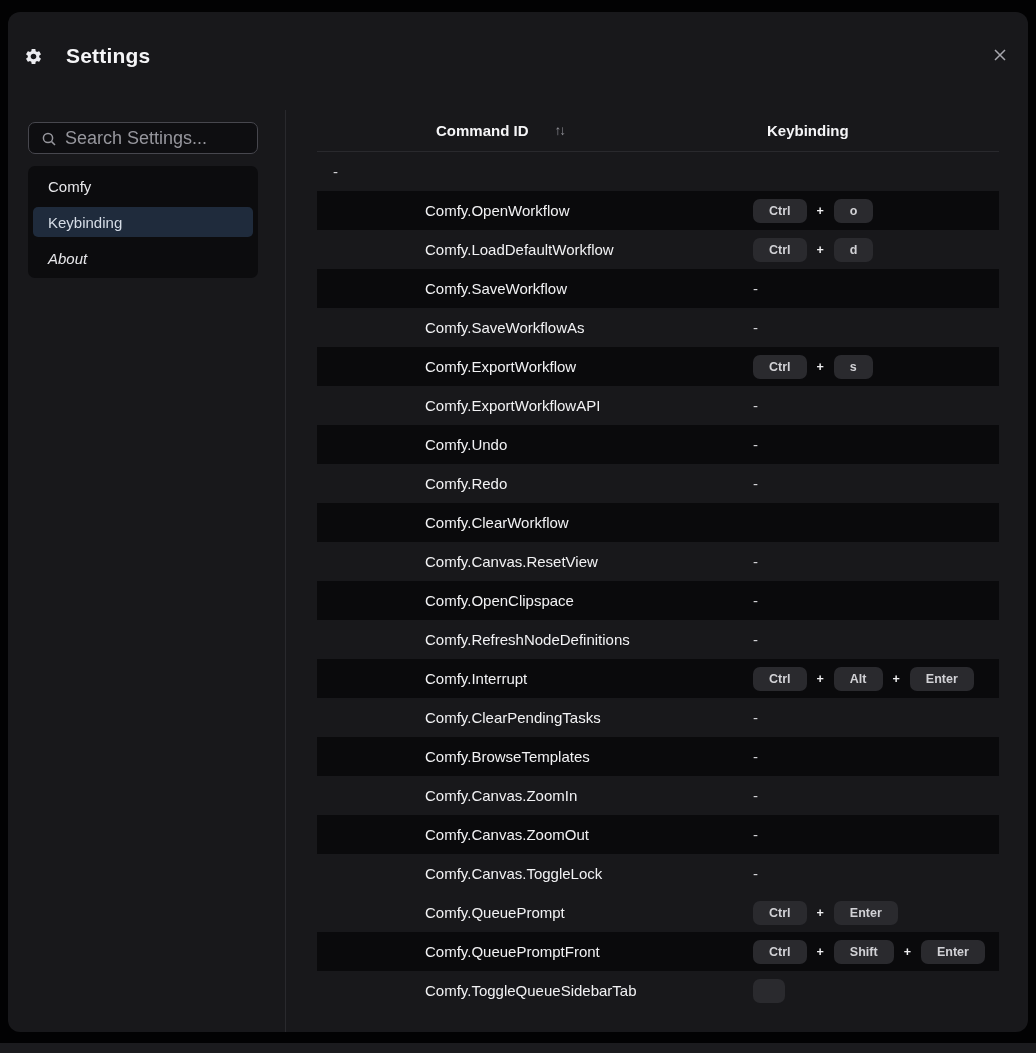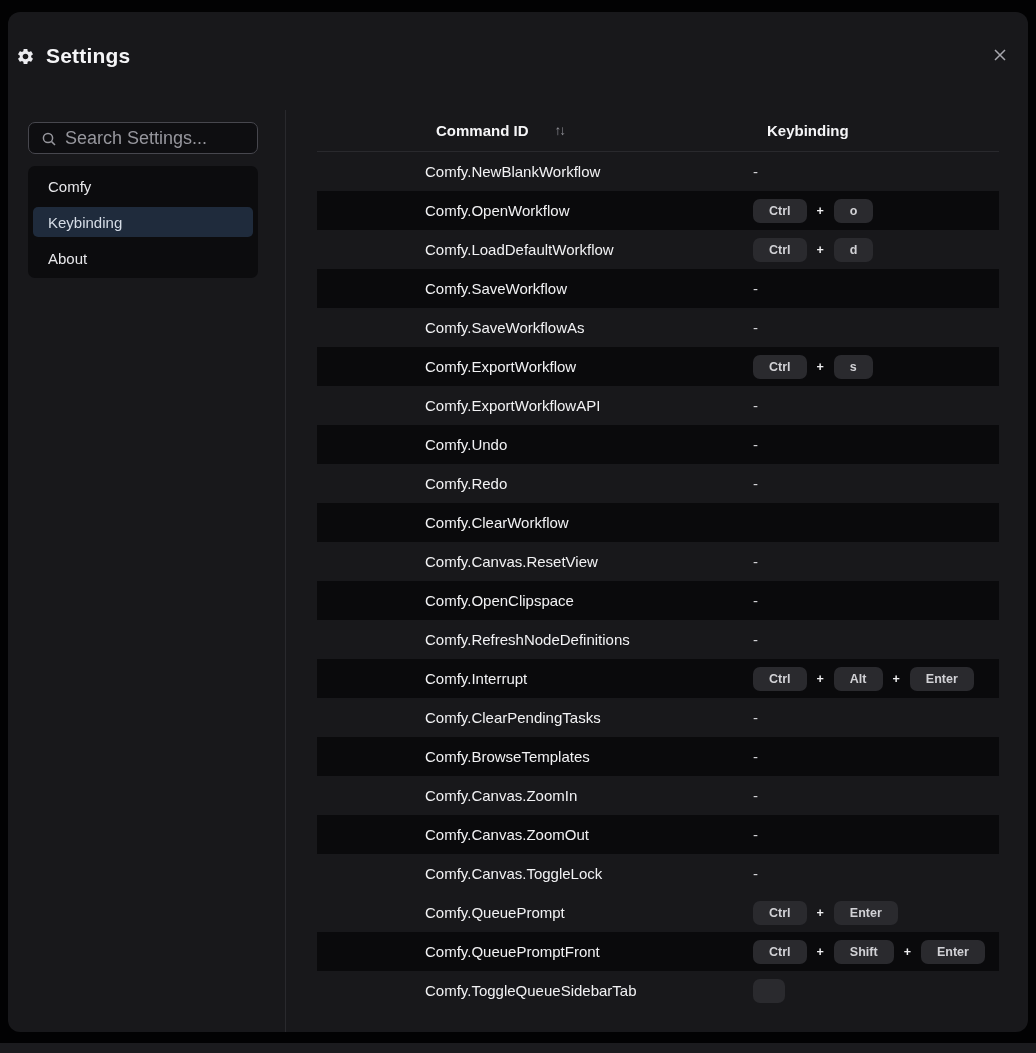--- a/index.html
+++ b/index.html
@@ -10,42 +10,42 @@
   }
   .bottom-strip{
     position:absolute; left:0; top:1043px; width:1036px; height:10px;
     background:#1b1b1e;
   }
   .dialog{
     position:absolute; left:8px; top:12px; width:1020px; height:1020px;
     background:#18181b; border-radius:12px; overflow:hidden;
   }
   
-  .dlg-header{ position:absolute; left:8px; top:32px; display:flex; align-items:center; gap:11px; }
+  .dlg-header{ position:absolute; left:16px; top:32px; display:flex; align-items:center; gap:23px; }
   .gear{ width:19px; height:19px; display:flex; }
   .title{ font-size:21px; font-weight:bold; color:#f5f5f7; letter-spacing:.2px; }
   .close-btn{
     position:absolute; top:31px; right:16px; width:24px; height:24px;
     background:none; border:0; cursor:pointer; display:flex; align-items:center; justify-content:center;
   }
   
   .sidebar{ position:absolute; left:20px; top:98px; width:230px; }
   .search-box{ position:relative; margin-top:12px; height:32px; border:1px solid #47474e; border-radius:7px; background:#0e0e11; }
   .search-icon{ position:absolute; left:12px; top:8px; pointer-events:none; }
   .search-input{
     width:100%; height:100%; background:transparent; border:0; outline:none;
     color:#e4e4e7; font-size:18px; padding:0 10px 0 36px;
   }
   .search-input::placeholder{ color:#96969d; }
   .nav{ margin-top:12px; background:#0c0c0e; border-radius:7px; padding:5px; }
   .nav-item{
     height:30px; display:flex; align-items:center; padding-left:15px;
     border-radius:5px; color:#e7e7ea; font-size:15px; margin-bottom:6px; cursor:pointer;
   }
-  .nav-item:last-child{ margin-bottom:0; }
+  .nav-item:last-child{ margin-bottom:0;font-style:italic; }
   .nav-item.active{ background:#1f2b3c; color:#d6dde7; }
   .vdivider{ position:absolute; left:277px; top:98px; bottom:0; width:1px; background:#29292d; }
   
   .table{ position:absolute; left:309px; top:98px; width:682px; }
   .thead{ display:flex; height:42px; align-items:center; border-bottom:1px solid #29292d; }
   .th{ font-weight:bold; color:#f5f5f7; font-size:15px; }
   .th-cmd{ width:420px; display:flex; align-items:center; justify-content:center; padding-right:54px; gap:26px; cursor:pointer; }
   .sort-icon{ color:#8f8f96; font-size:13.5px; font-weight:normal; letter-spacing:-2px; }
   .th-key{ flex:1; padding-left:30px; }
   .row{ display:flex; height:39px; align-items:center; cursor:pointer; }
@@ -109,21 +109,20 @@
       <div class="th th-cmd">
         <span>Command ID</span>
         <span class="sort-icon">↑↓</span>
       </div>
       <div class="th th-key">
         <span>Keybinding</span>
       </div>
     </div>
     <div class="tbody" id="tbody">
         <div class="row">
-          <div class="cell-cmd">Comfy.NewBlankWorkflow</div>
           <div class="cell-key">
             <span class="kdash">-</span>
           </div>
         </div>
         <div class="row dark">
           <div class="cell-cmd">Comfy.OpenWorkflow</div>
           <div class="cell-key">
             <span class="kchip">Ctrl</span>
             <span class="kplus">+</span>
             <span class="kchip">o</span>

